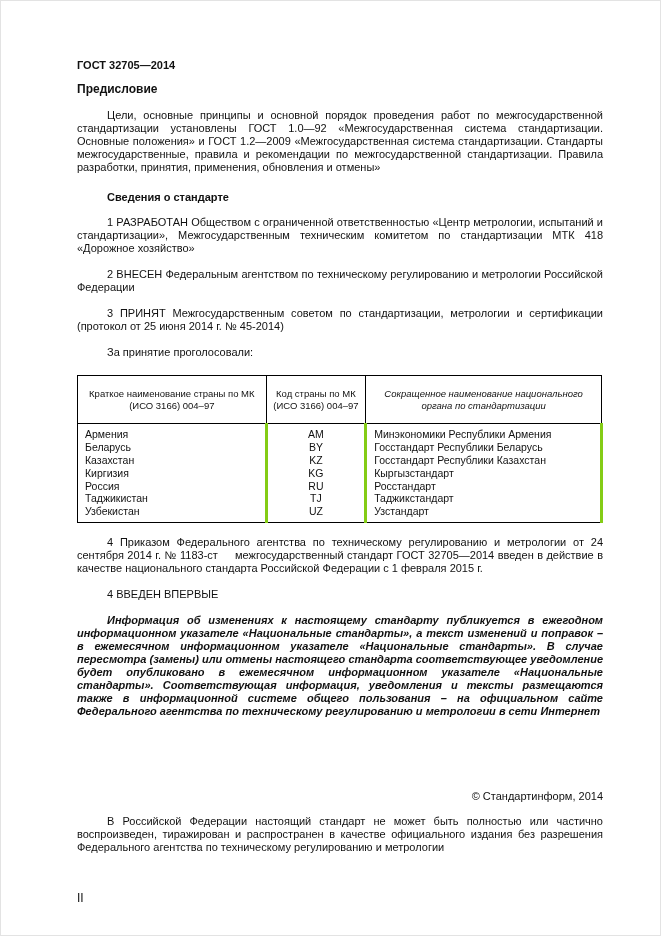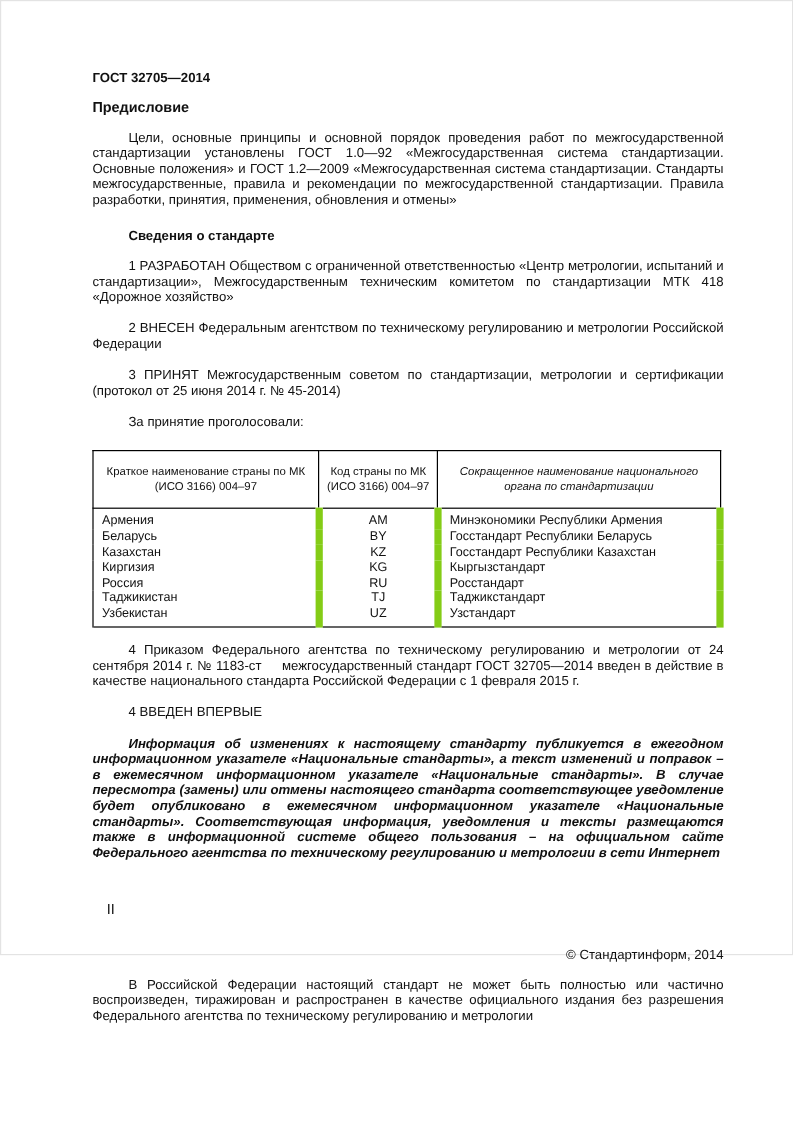--- a/index.html
+++ b/index.html
@@ -5,21 +5,21 @@
   * { margin: 0; padding: 0; box-sizing: border-box; }
   html, body { width: 661px; height: 936px; }
   body {
     background: #ffffff;
     font-family: "Liberation Sans", sans-serif;
     color: #111;
   }
   .page {
     position: relative;
     width: 661px;
-    height: 796px;
+    height: 936px;
     padding: 58px 57px 0 76px;
     border: 1px solid #e3e3e3;
     background: #fff;
   }
   .doc-number {
     font-size: 11px;
     font-weight: bold;
   }
   .title {
     text-align: left;
@@ -56,21 +56,21 @@
     border: 1px solid #000;
     font-weight: normal;
     font-size: 9.5px;
     line-height: 1.25;
     text-align: center;
     vertical-align: middle;
     padding: 12px 6px;
   }
   table.vote-table td {
     border-left: 1px solid #000;
-    border-right: 6px solid #84cc16;
+    border-right: 3px solid #84cc16;
     line-height: 1.22;
     padding: 0 7px;
     vertical-align: top;
     margin-left: 19px;
   }
   table.vote-table tbody tr:first-child td { padding-top: 4px; }
   table.vote-table tbody tr:last-child td { padding-bottom: 4px; }
   .col-country { width: 36%; }
   .col-code    { width: 19%; }
   .col-org     { width: 45%; font-style: italic; }
@@ -79,21 +79,21 @@
     font-style: italic;
     font-weight: bold;
   }
   .copyright {
     font-size: 11px;
     text-align: right;
     margin-top: 72px;
   }
   .page-number {
     position: absolute;
-    left: 88px;
+    left: 76px;
     bottom: 30px;
     font-size: 12px;
   }
 </style>
 </head>
 <body>
 
 <div class="page">
 
   <div class="doc-number">ГОСТ 32705—2014</div>

